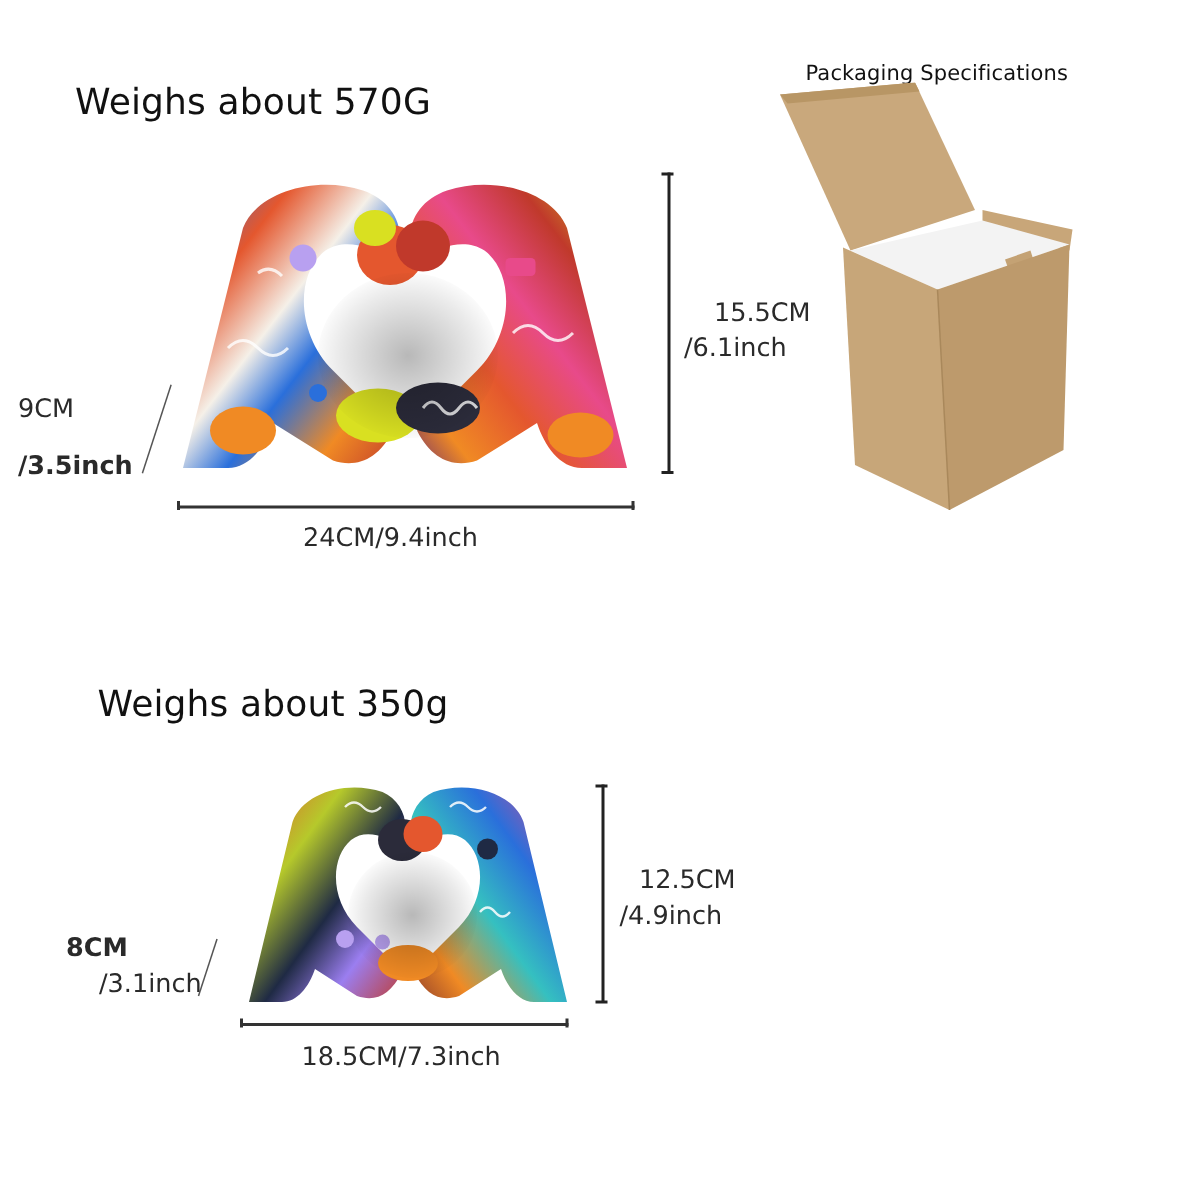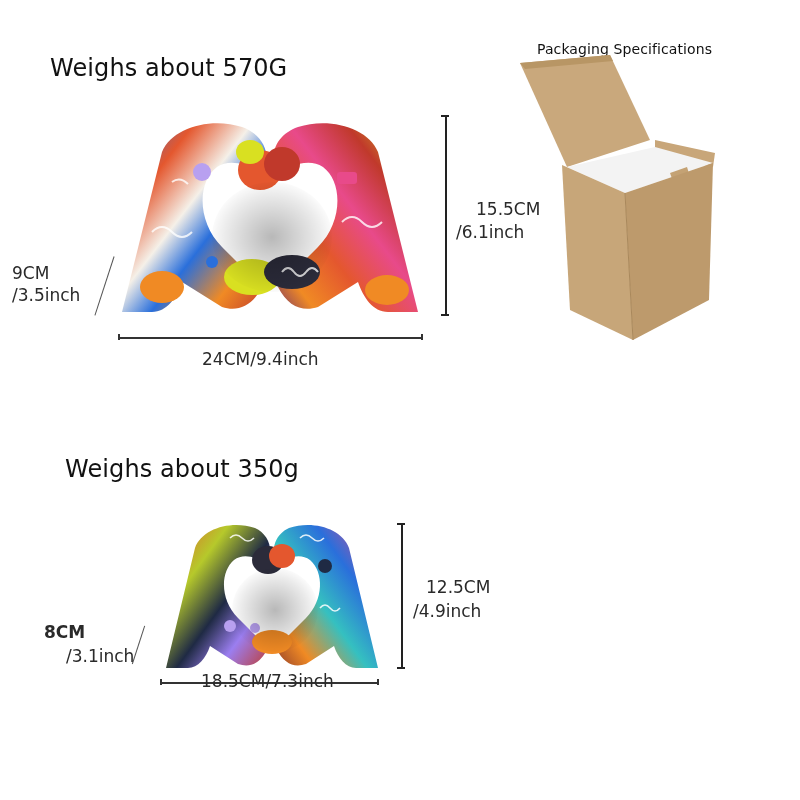--- a/index.html
+++ b/index.html
@@ -75,21 +75,21 @@
 </div>
 
 <div class="line-v" style="left:445px; top:115px; height:200px;"></div>
 <div class="tick-h" style="left:441px; top:115px;"></div>
 <div class="tick-h" style="left:441px; top:314px;"></div>
 <div class="abs dim" style="left:456px; top:197px;margin-left:20px;">15.5CM</div>
 <div class="abs dim" style="left:456px; top:220px;">/6.1inch</div>
 
 <div class="slant" style="left:104px; top:255px; height:62px; transform:rotate(18deg);"></div>
 <div class="abs dim" style="left:12px; top:261px;">9CM</div>
-<div class="abs dim" style="left:12px; top:283px;">/3.5inch</div>
+<div class="abs dim" style="left:12px; top:299px;font-weight:bold;">/3.5inch</div>
 
 <div class="line-h" style="left:118px; top:337px; width:305px;"></div>
 <div class="tick-v" style="left:118px; top:334px;"></div>
 <div class="tick-v" style="left:421px; top:334px;"></div>
 <div class="abs dim" style="left:202px; top:347px;">24CM/9.4inch</div>
 
 <div class="abs title" style="left:537px; top:41px; font-size:14px;">Packaging Specifications</div>
 
 <div class="abs" style="left:515px; top:55px; width:210px; height:290px;">
   <svg width="210" height="290" viewBox="0 0 210 290">
@@ -153,13 +153,13 @@
 <div class="abs dim" style="left:426px; top:575px;">12.5CM</div>
 <div class="abs dim" style="left:413px; top:599px;">/4.9inch</div>
 
 <div class="slant" style="left:138px; top:625px; height:40px; transform:rotate(18deg);"></div>
 <div class="abs dim" style="left:44px; top:620px;font-weight:bold;">8CM</div>
 <div class="abs dim" style="left:44px; top:644px;margin-left:22px;">/3.1inch</div>
 
 <div class="line-h" style="left:160px; top:682px; width:219px;"></div>
 <div class="tick-v" style="left:160px; top:679px;"></div>
 <div class="tick-v" style="left:377px; top:679px;"></div>
-<div class="abs dim" style="left:201px; top:669px;">18.5CM/7.3inch</div>
+<div class="abs dim" style="left:201px; top:693px;">18.5CM/7.3inch</div>
 
 </body></html>

